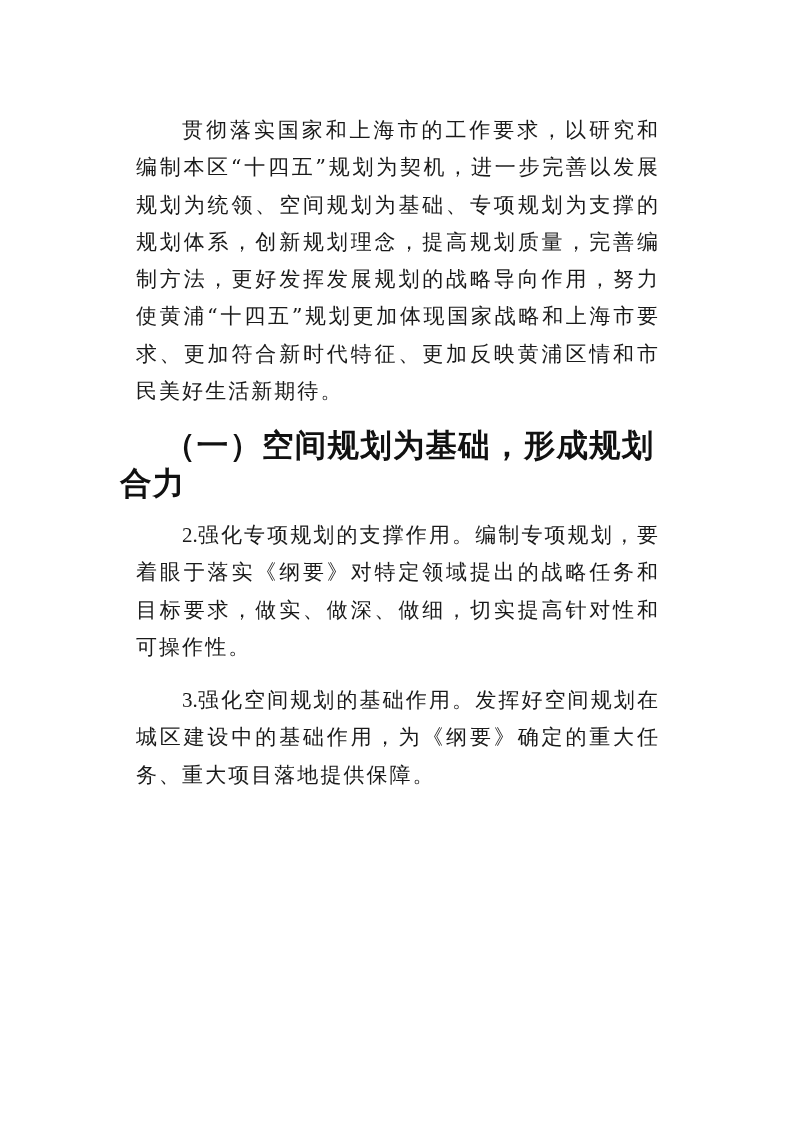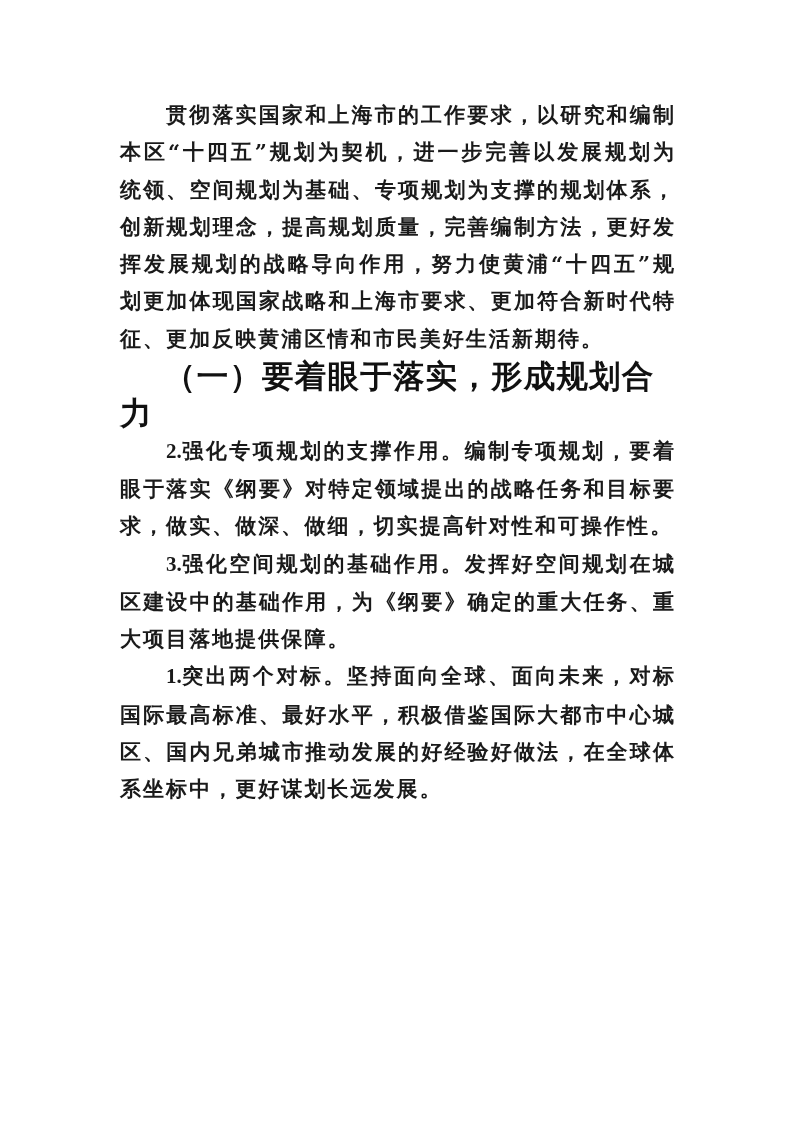--- a/index.html
+++ b/index.html
@@ -18,49 +18,47 @@
     left: 120px;
     top: 96px;
     width: 556px;
     color: #1a1a1a;
     font-family: "DejaVu Serif", "Liberation Serif", serif;
     font-size: 21px;
     line-height: 37.3px;
     letter-spacing: 2.05px;
   }
   .para {
-    margin: 0;
+    margin: 16px;
     text-indent: 46px;
     text-align: justify;
     text-align-last: left;
-    font-weight: bold;
   }
   .heading {
     margin: 0;
     text-indent: 44px;
     font-weight: bold;
     letter-spacing: 1.2px;
     color: #111111;
   }
   .num {
     font-family: "Liberation Serif", "DejaVu Serif", serif;
     letter-spacing: 0;
   }
 </style>
 </head>
 <body>
 
 <div class="page">
 
   <p class="para">贯彻落实国家和上海市的工作要求，以研究和编制本区“十四五”规划为契机，进一步完善以发展规划为统领、空间规划为基础、专项规划为支撑的规划体系，创新规划理念，提高规划质量，完善编制方法，更好发挥发展规划的战略导向作用，努力使黄浦“十四五”规划更加体现国家战略和上海市要求、更加符合新时代特征、更加反映黄浦区情和市民美好生活新期待。</p>
 
-  <h2 class="heading">（一）要着眼于落实，形成规划合力</h2>
+  <h2 class="heading">（一）空间规划为基础，形成规划合力</h2>
 
 
   <p class="para"><span class="num">2.</span><span>强化专项规划的支撑作用。编制专项规划，要着眼于落实《纲要》对特定领域提出的战略任务和目标要求，做实、做深、做细，切实提高针对性和可操作性。</span></p>
 
   <p class="para"><span class="num">3.</span><span>强化空间规划的基础作用。发挥好空间规划在城区建设中的基础作用，为《纲要》确定的重大任务、重大项目落地提供保障。</span></p>
 
 
-  <p class="para"><span class="num">1.</span><span>突出两个对标。坚持面向全球、面向未来，对标国际最高标准、最好水平，积极借鉴国际大都市中心城区、国内兄弟城市推动发展的好经验好做法，在全球体系坐标中，更好谋划长远发展。</span></p>
 
 
 </div>
 
 </body></html>

